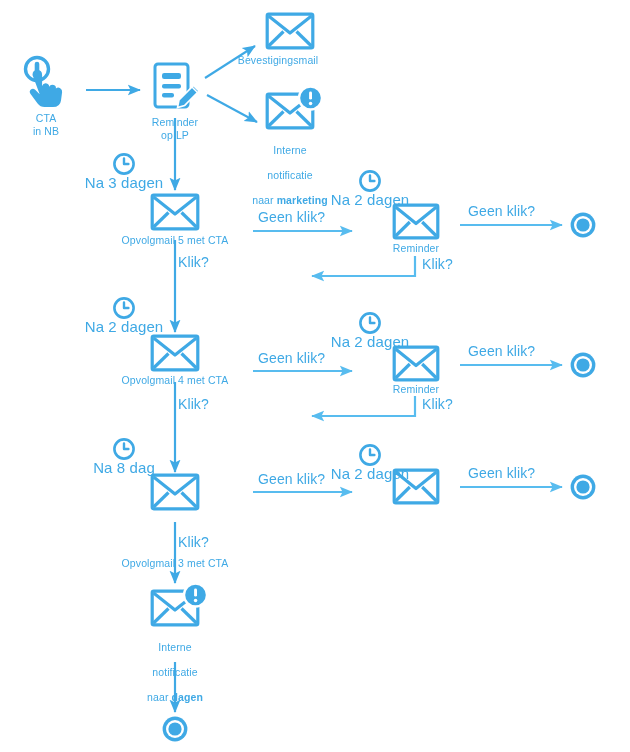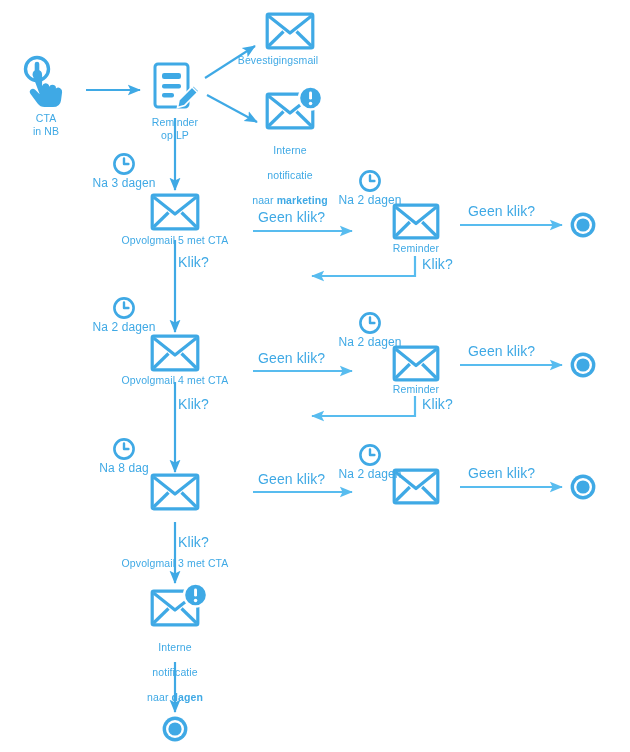--- a/index.html
+++ b/index.html
@@ -41,21 +41,21 @@
     font-family: "Liberation Sans", sans-serif;
     font-size: 14px;
     line-height: 12.5px;
     white-space: nowrap;
     letter-spacing: 0.1px;
   }
   .timer-label {
     position: absolute;
     color: #3FA9E5;
     font-family: "Liberation Sans", sans-serif;
-    font-size: 12px;
+    font-size: 15px;
     line-height: 12.5px;
     white-space: nowrap;
     text-align: center;
     letter-spacing: 0.1px;
   }
   .bold-word { font-weight: bold; }
   .icon-wrap { position: absolute; }
 </style>
 </head>
 <body>

